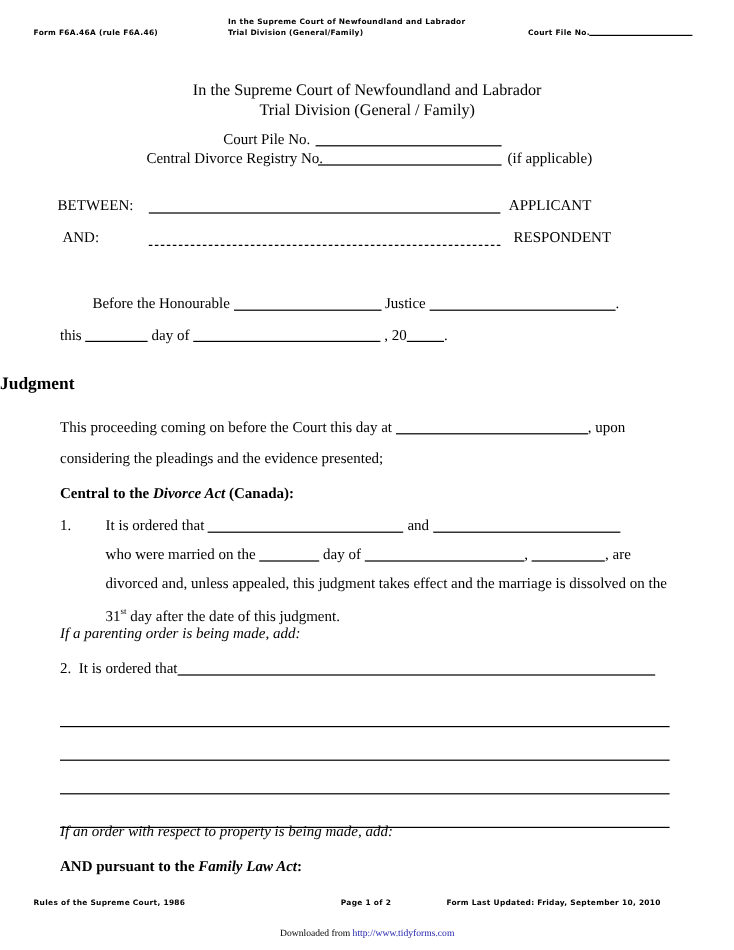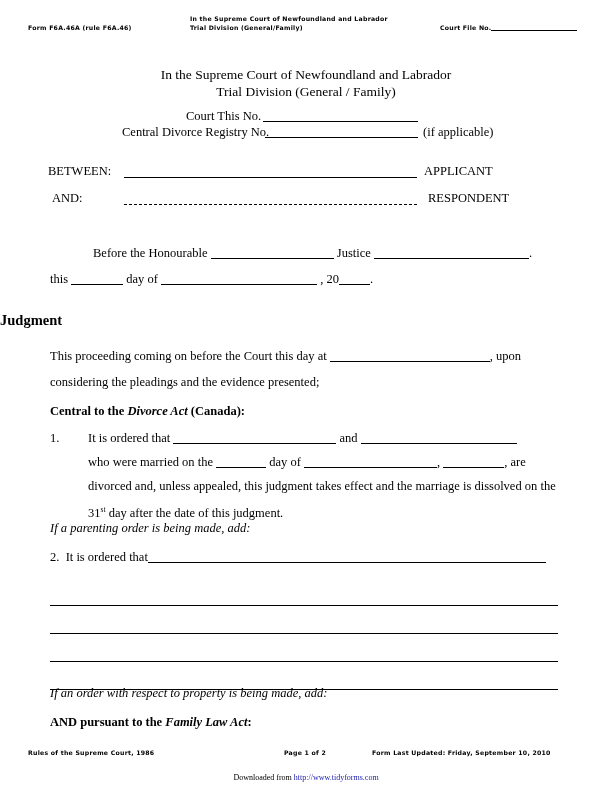--- a/index.html
+++ b/index.html
@@ -113,21 +113,21 @@
   }
 
   .before {
     position: absolute;
     left: 50px;
     top: 240px;
     width: 520px;
     font-size: 12.5px;
     line-height: 26px;
   }
-  .before .l1 { margin-left: 43px; white-space: nowrap; }
+  .before .l1 { margin-left: 27px; white-space: nowrap; }
   .before .l2 { white-space: nowrap; }
 
   .jtitle {
     position: absolute;
     left: 0;
     top: 312px;
     width: 612px;
     text-align: left;
     font-size: 14.5px;
     font-weight: bold;
@@ -252,21 +252,21 @@
     <div class="rh-right"><span>Court File No.</span><span class="fill"></span></div>
   </div>
 
   <div class="court-title">
     <div>In the Supreme Court of Newfoundland and Labrador</div>
     <div>Trial Division (General / Family)</div>
   </div>
 
   <div class="numbers">
     <div class="numrow">
-      <span class="lbl" style="right:auto; left:186px;">Court This No.</span>
+      <span class="lbl" style="right:auto; left:186px;">Court Pile No.</span>
       <span class="ln" style="position:absolute; left:263px; top:13px; width:155px;"></span>
     </div>
     <div class="numrow">
       <span class="lbl" style="right:auto; left:122px;">Central Divorce Registry No.</span>
       <span class="ln" style="position:absolute; left:265px; top:13px; width:153px;"></span>
       <span style="position:absolute; left:423px;">(if applicable)</span>
     </div>
   </div>
 
   <div class="parties">

